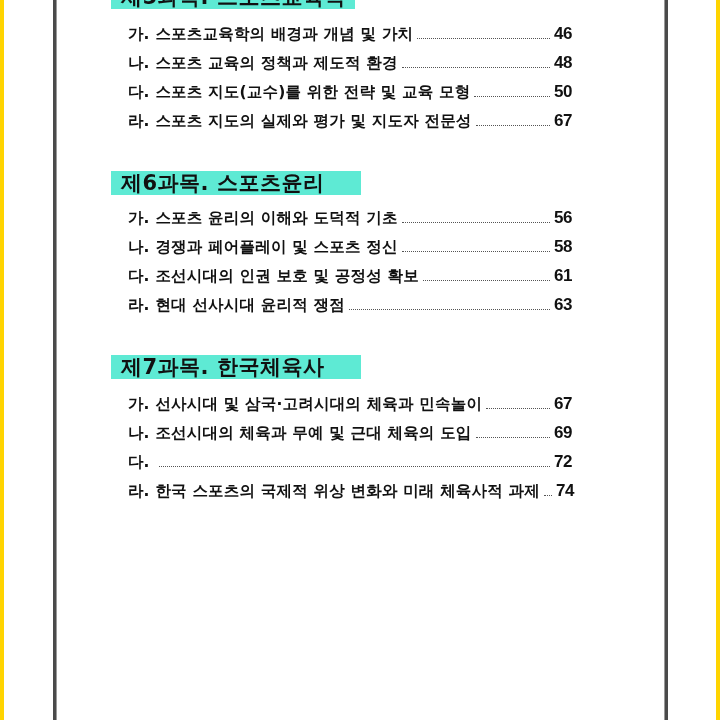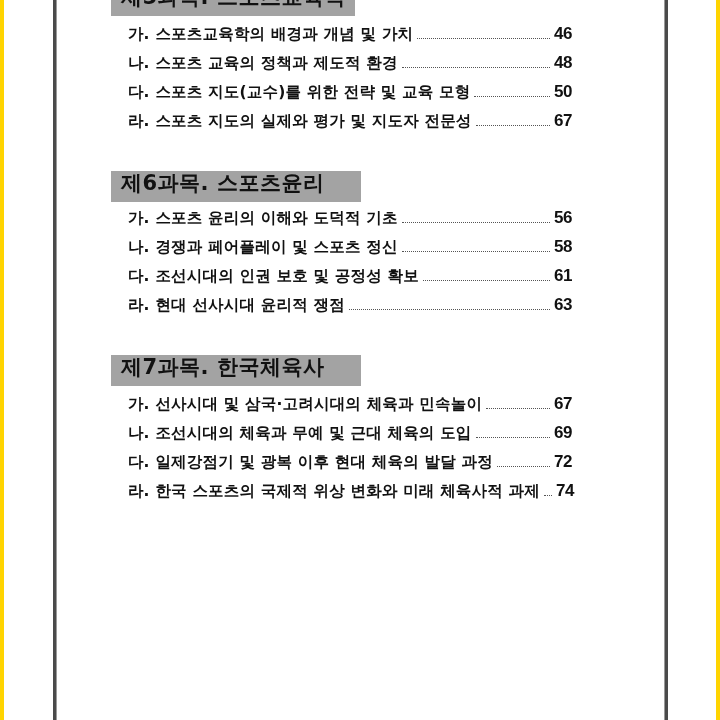--- a/index.html
+++ b/index.html
@@ -32,24 +32,24 @@
       box-shadow: inset 1px 0 0 #9a9a9a, inset -1px 0 0 #9a9a9a;
       background: #ffffff;
     }
     .section {
       position: absolute;
       left: 111px;
       width: 465px;
     }
     .section-heading {
       display: inline-block;
-      background: #a3a3a3;
+      background: #5eead4;
       height: 24px;
       line-height: 24px;
-      padding: 0 10px 7px 10px;
+      padding: 0 10px 0 10px;
       font-family: "DejaVu Sans", sans-serif;
       font-weight: bold;
       font-size: 21px;
       letter-spacing: 0.5px;
       color: #111111;
       white-space: nowrap;
       overflow: hidden;
     }
     .toc-list {
       list-style: none;
@@ -166,21 +166,20 @@
       <span class="toc-page">67</span>
     </li>
     <li class="toc-item" style="top:67px;">
       <span class="toc-prefix">나.</span>
       <span class="toc-title">조선시대의 체육과 무예 및 근대 체육의 도입</span>
       <span class="toc-leader"></span>
       <span class="toc-page">69</span>
     </li>
     <li class="toc-item" style="top:96px;">
       <span class="toc-prefix">다.</span>
-      <span class="toc-title">일제강점기 및 광복 이후 현대 체육의 발달 과정</span>
       <span class="toc-leader"></span>
       <span class="toc-page">72</span>
     </li>
     <li class="toc-item" style="top:125px;">
       <span class="toc-prefix">라.</span>
       <span class="toc-title">한국 스포츠의 국제적 위상 변화와 미래 체육사적 과제</span>
       <span class="toc-leader"></span>
       <span class="toc-page">74</span>
     </li>
   </ul>

